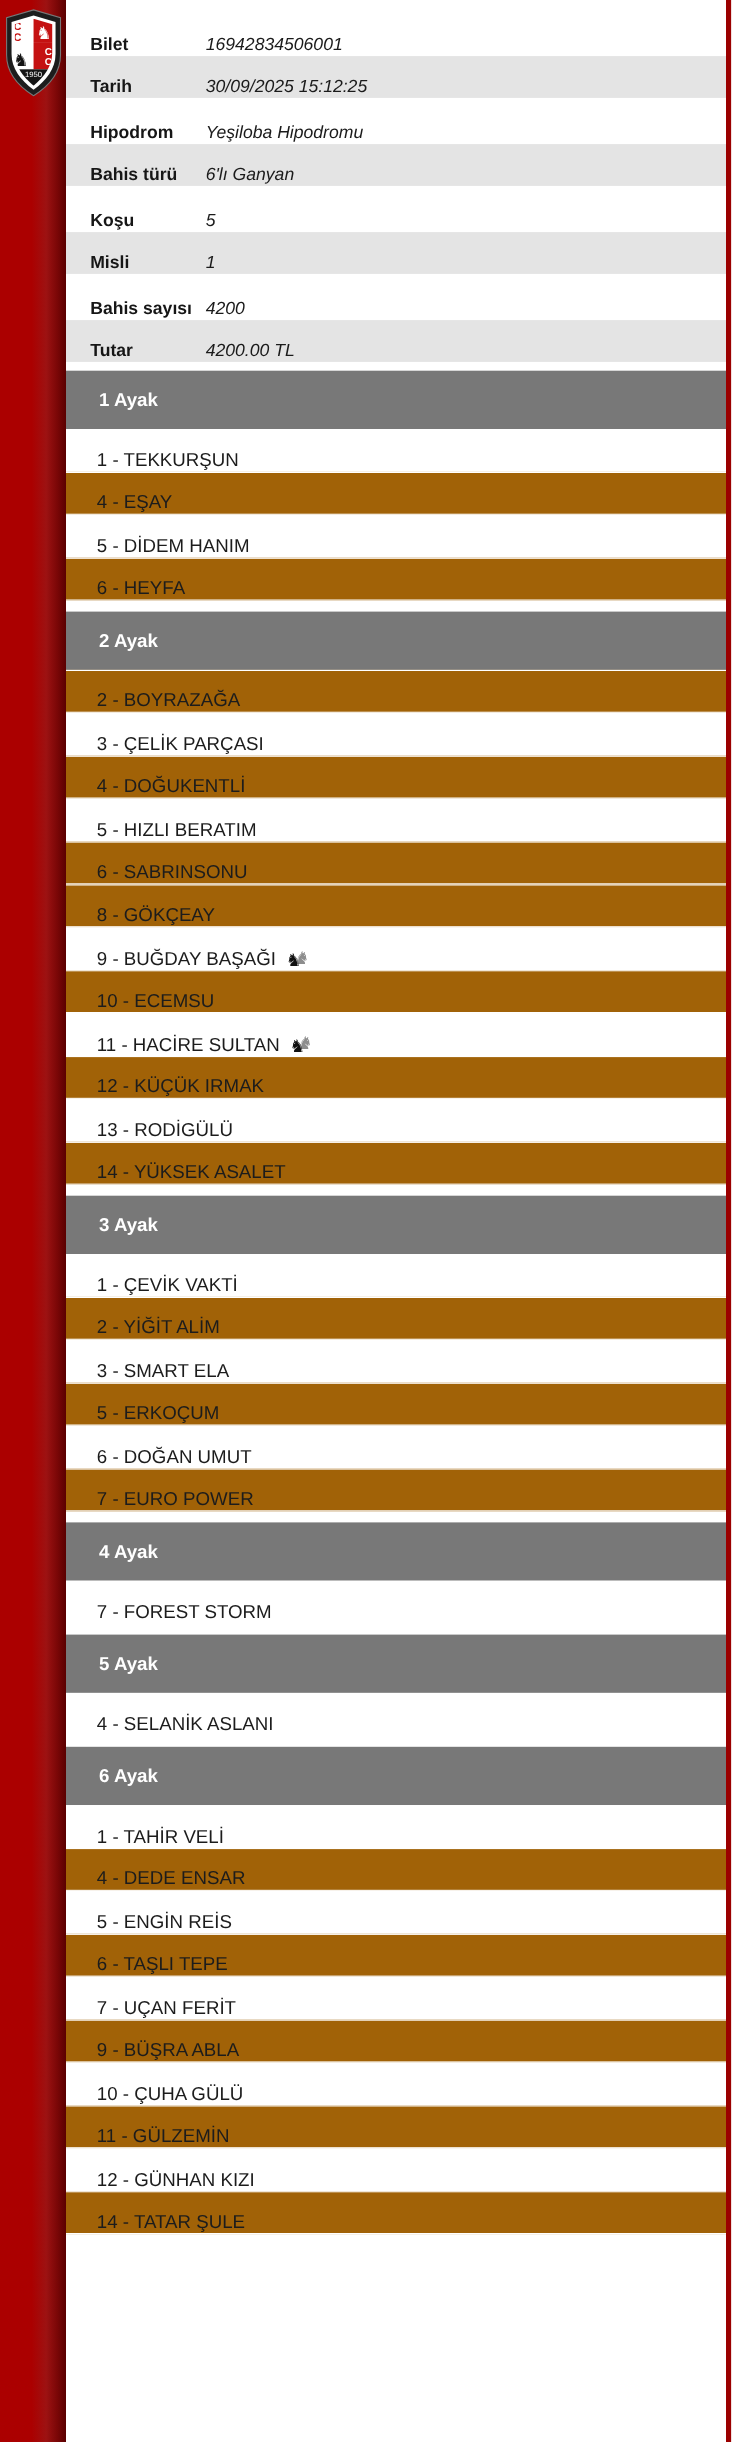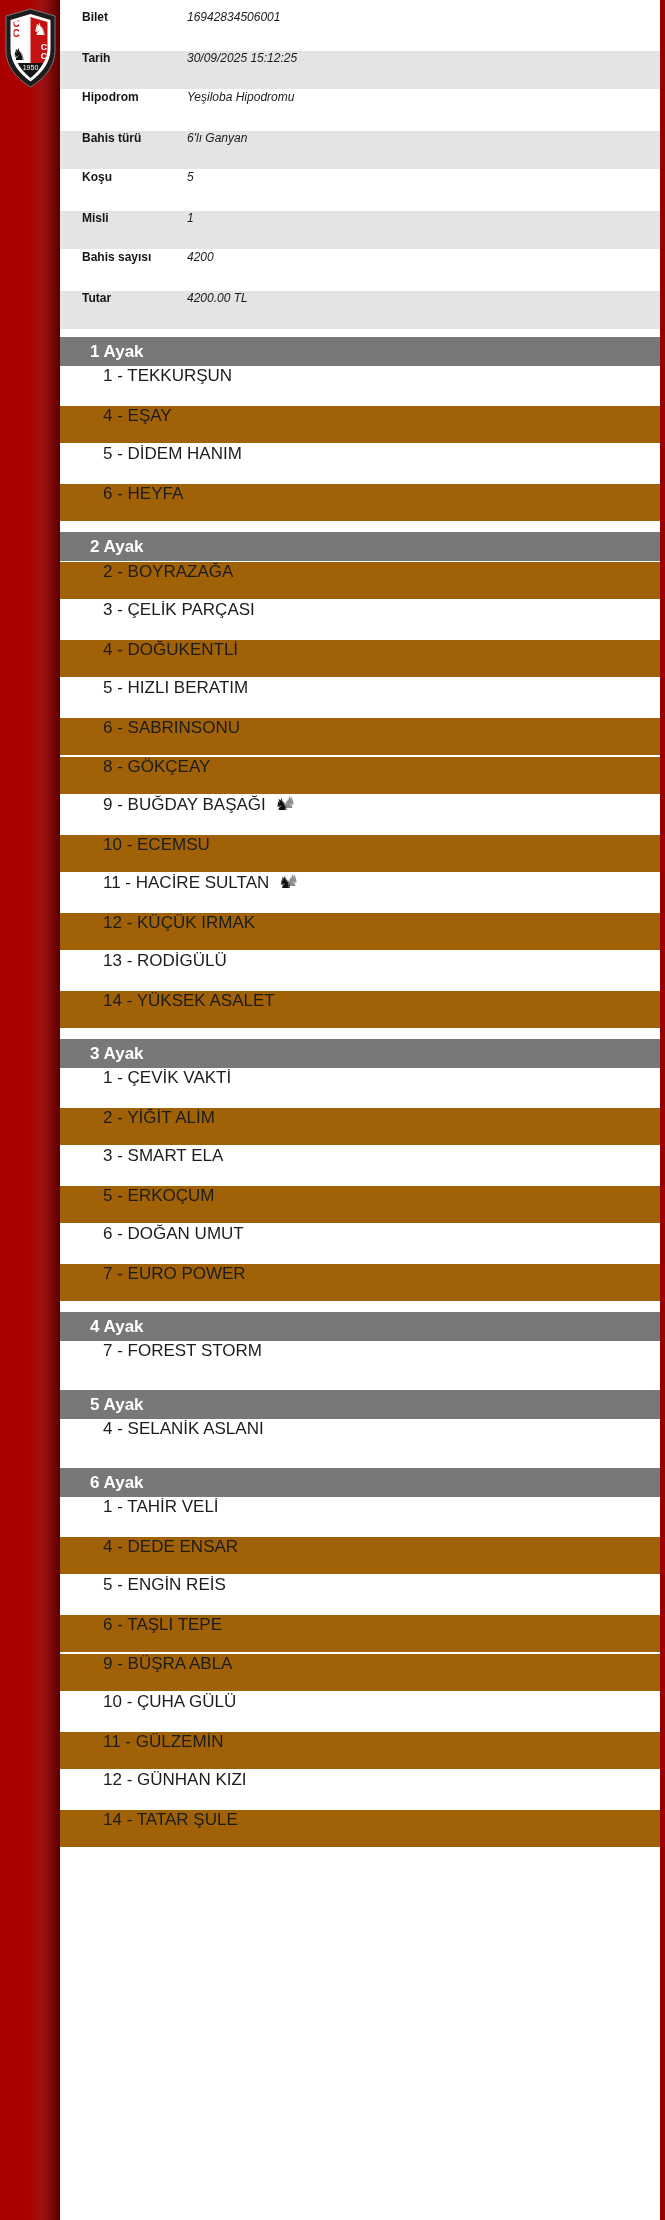--- a/index.html
+++ b/index.html
@@ -22,47 +22,47 @@
     background:#9b0000;z-index:1;
   }
   .logo{position:absolute;left:3px;top:8px;width:55px;height:80px;z-index:3;}
   .content{
     position:absolute;left:60px;right:5px;top:0;bottom:0;
     padding-top:10px;
     z-index:2;
   }
   
   .kv-row{
-    display:flex;align-items:flex-start;
+    display:flex;align-items:flex-end;
     height:40px;box-sizing:border-box;
     padding-left:22px;
-    font-size:12px;
+    font-size:16px;
     background:#ffffff;
   }
   .kv-row.alt{
     background:#e4e4e4;
     border-top:1px solid #ffffff;
     border-bottom:1px solid #ffffff;
   }
   .kv-label{width:105px;flex:0 0 105px;font-weight:bold;color:#161616;}
   .kv-value{color:#1b1b1b;font-style:italic;}
   
   .leg{margin-top:10px;}
   .leg.first{margin-top:7px;}
   .leg-header{
-    height:29px;box-sizing:border-box;
+    height:53px;box-sizing:border-box;
     background:#787878;color:#ffffff;
     font-size:17px;font-weight:bold;
     display:flex;align-items:center;
     padding-left:30px;
   }
   .horse-row{
     height:39px;box-sizing:border-box;
-    display:flex;align-items:flex-start;
-    padding-left:43px;
+    display:flex;align-items:flex-end;
+    padding-left:28px;
     font-size:17px;color:#1c1c1c;
     background:#ffffff;
   }
   .horse-row.alt{
     background:#a16207;
     border-top:1px solid #ffffff;
     border-bottom:1px solid #ffffff;
   }
   .agf-icon{
     position:relative;display:inline-block;
@@ -264,20 +264,23 @@
           </div>
           <div class="horse-row alt">
             <span>4 - DEDE ENSAR</span>
           </div>
           <div class="horse-row">
             <span>5 - ENGİN REİS</span>
           </div>
           <div class="horse-row alt">
             <span>6 - TAŞLI TEPE</span>
           </div>
+          <div class="horse-row">
+            <span>7 - UÇAN FERİT</span>
+          </div>
           <div class="horse-row alt">
             <span>9 - BÜŞRA ABLA</span>
           </div>
           <div class="horse-row">
             <span>10 - ÇUHA GÜLÜ</span>
           </div>
           <div class="horse-row alt">
             <span>11 - GÜLZEMİN</span>
           </div>
           <div class="horse-row">

